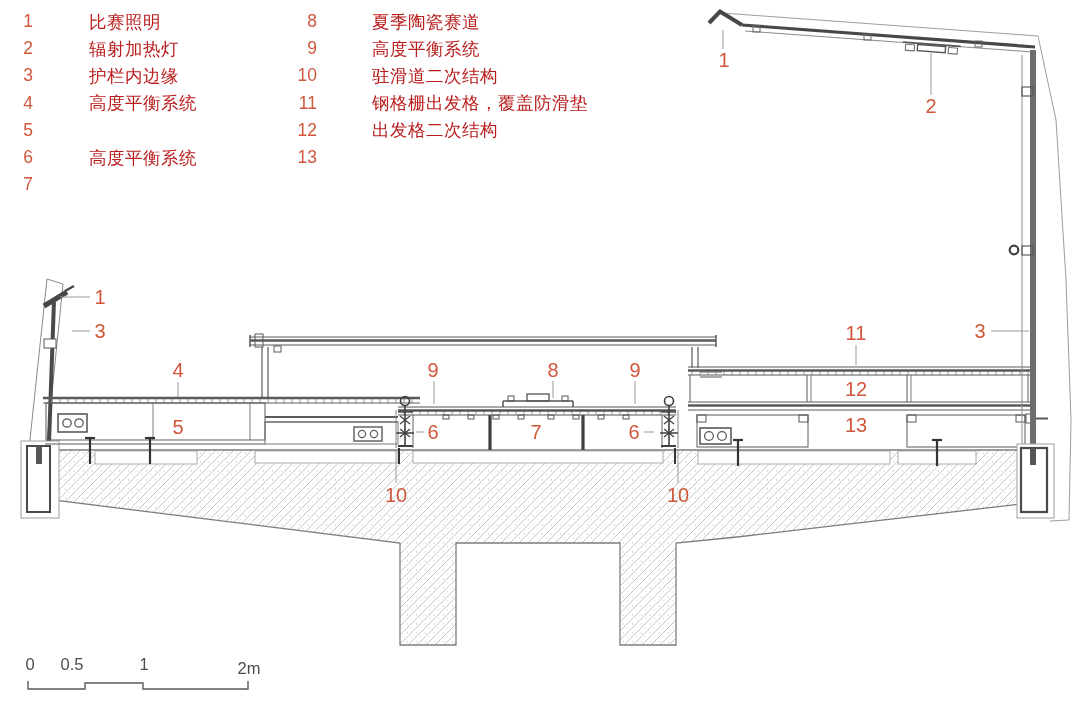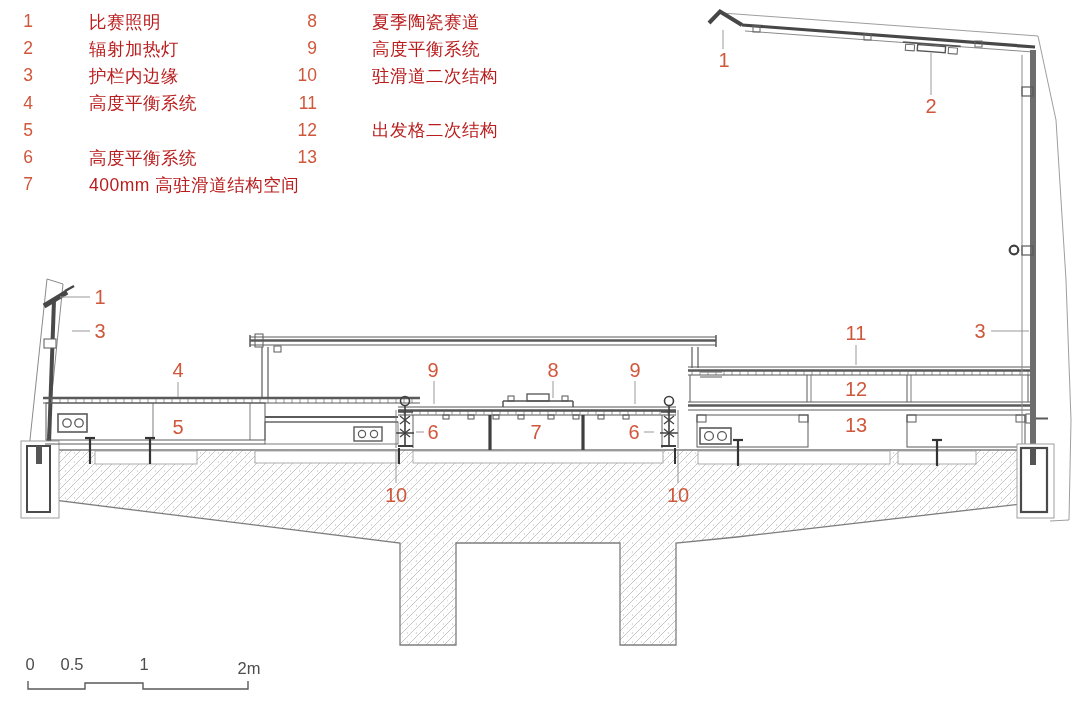--- a/index.html
+++ b/index.html
@@ -39,38 +39,38 @@
       </div>
     <div class="legend-row">
         <span class="lnum">5</span>
       </div>
     <div class="legend-row">
         <span class="lnum">6</span>
         <span class="ltxt">高度平衡系统</span>
       </div>
     <div class="legend-row">
         <span class="lnum">7</span>
-        <span class="ltxt">400mm 高驻滑道结构空间</span>
       </div>
   </div>
   <div class="legend-col col2" style="left:290px">
     <div class="legend-row">
         <span class="lnum">8</span>
         <span class="ltxt">夏季陶瓷赛道</span>
       </div>
     <div class="legend-row">
         <span class="lnum">9</span>
         <span class="ltxt">高度平衡系统</span>
       </div>
     <div class="legend-row">
         <span class="lnum">10</span>
         <span class="ltxt">驻滑道二次结构</span>
       </div>
     <div class="legend-row">
         <span class="lnum">11</span>
+        <span class="ltxt">钢格栅出发格，覆盖防滑垫</span>
       </div>
     <div class="legend-row">
         <span class="lnum">12</span>
         <span class="ltxt">出发格二次结构</span>
       </div>
     <div class="legend-row">
         <span class="lnum">13</span>
       </div>
   </div>
 

